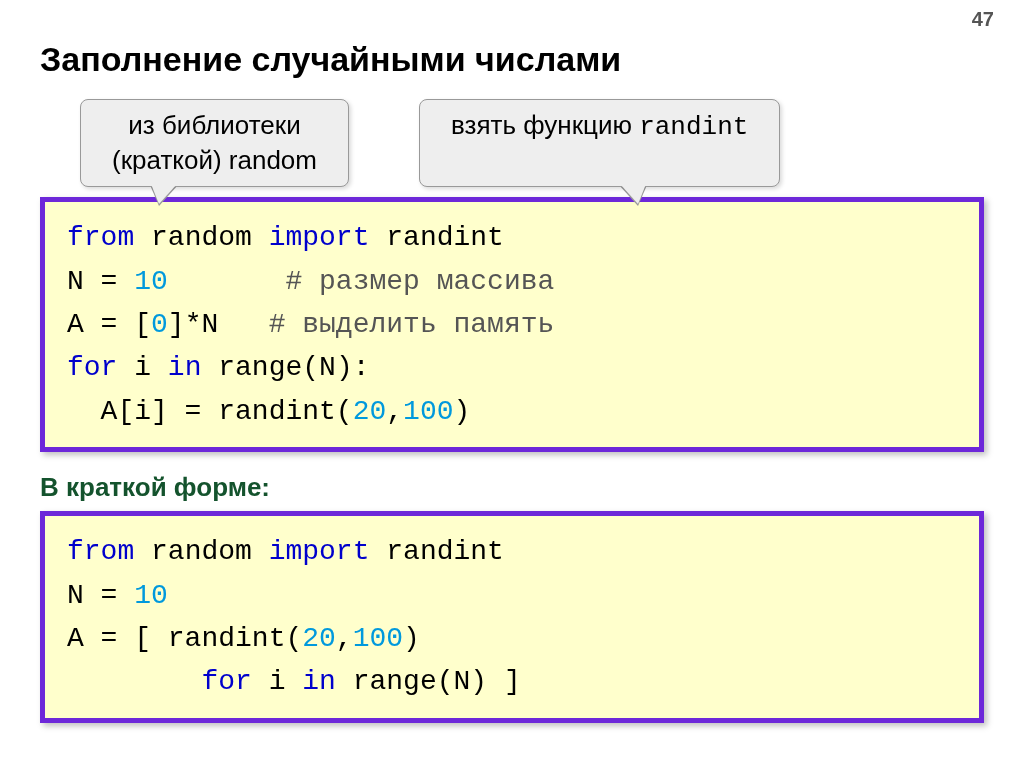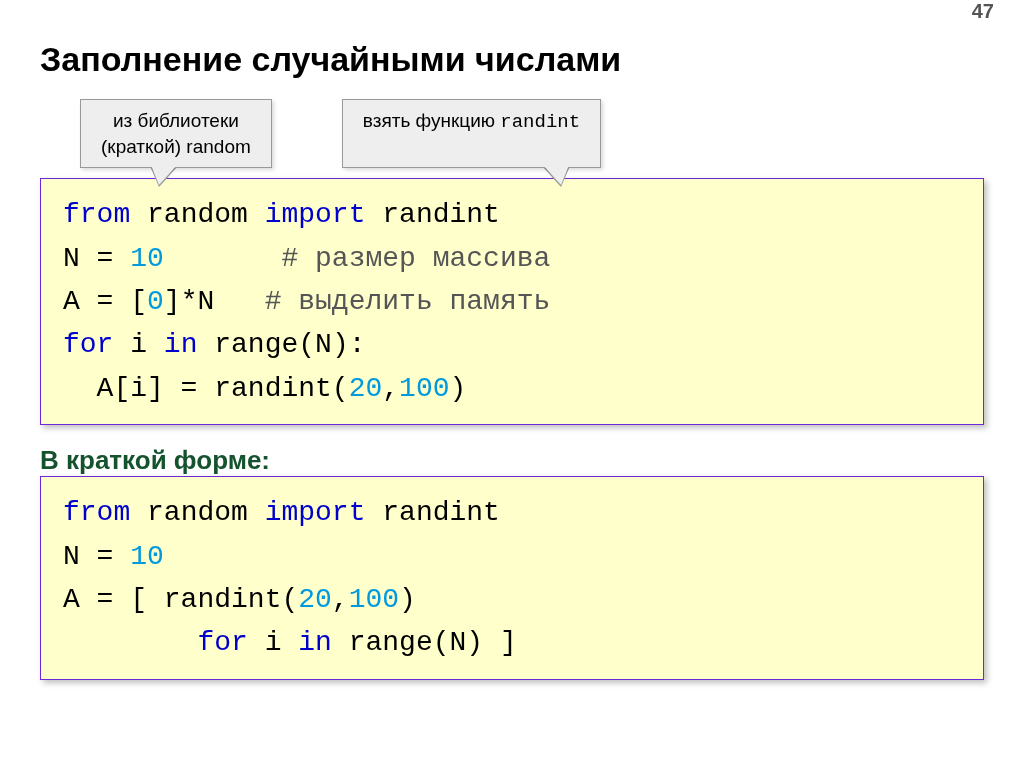--- a/index.html
+++ b/index.html
@@ -6,21 +6,21 @@
     body {
       font-family: Arial, Helvetica, sans-serif;
       background: #fff;
       width: 1024px;
       height: 767px;
       position: relative;
       padding: 20px 40px;
     }
     .page-number {
       position: absolute;
-      top: 0;
+      top: 8px;
       right: 30px;
       font-size: 20px;
       font-weight: bold;
       color: #555;
     }
     .title {
       font-size: 34px;
       font-weight: bold;
       color: #000;
       margin-top: 20px;
@@ -30,23 +30,23 @@
       display: flex;
       gap: 70px;
       margin-left: 40px;
       margin-bottom: -8px;
       position: relative;
       z-index: 2;
     }
     .callout {
       background: #eeeeee;
       border: 1px solid #999;
-      border-radius: 0;
-      padding: 8px 20px;
-      font-size: 19px;
+      border-radius: 8px;
+      padding: 8px 31px;
+      font-size: 26px;
       color: #000;
       text-align: center;
       line-height: 1.35;
       position: relative;
       white-space: nowrap;
       box-shadow: 2px 2px 4px rgba(0,0,0,0.15);
     }
     .callout-tail {
       position: absolute;
       width: 0;
@@ -82,40 +82,40 @@
       left: 199px;
       width: 0; height: 0;
       border-left: 19px solid transparent;
       border-right: 9px solid transparent;
       border-top: 21px solid #999;
       z-index: -1;
     }
     .mono { font-family: "Courier New", Courier, monospace; }
     .code-block {
       background: #ffffcc;
-      border: 1px solid #6d28d9;
+      border: 5px solid #6d28d9;
       padding: 14px 22px;
       font-family: "Courier New", Courier, monospace;
       font-size: 28px;
       line-height: 1.55;
       margin-top: 18px;
       box-shadow: 3px 3px 6px rgba(0,0,0,0.25);
       white-space: pre;
       color: #000;
     }
     .kw { color: #0000cc; }
     .num { color: #0099dd; }
     .cm { color: #555555; }
     .subtitle {
       font-size: 26px;
       font-weight: bold;
       color: #14532d;
       margin-top: 20px;
     }
-    .code-block.second { margin-top: 0; }
+    .code-block.second { margin-top: 8px; }
   </style>
 </head>
 <body>
 
 <div class="page-number">47</div>
 
 <div class="title">Заполнение случайными числами</div>
 
 <div class="callouts">
   <div class="callout callout1">

